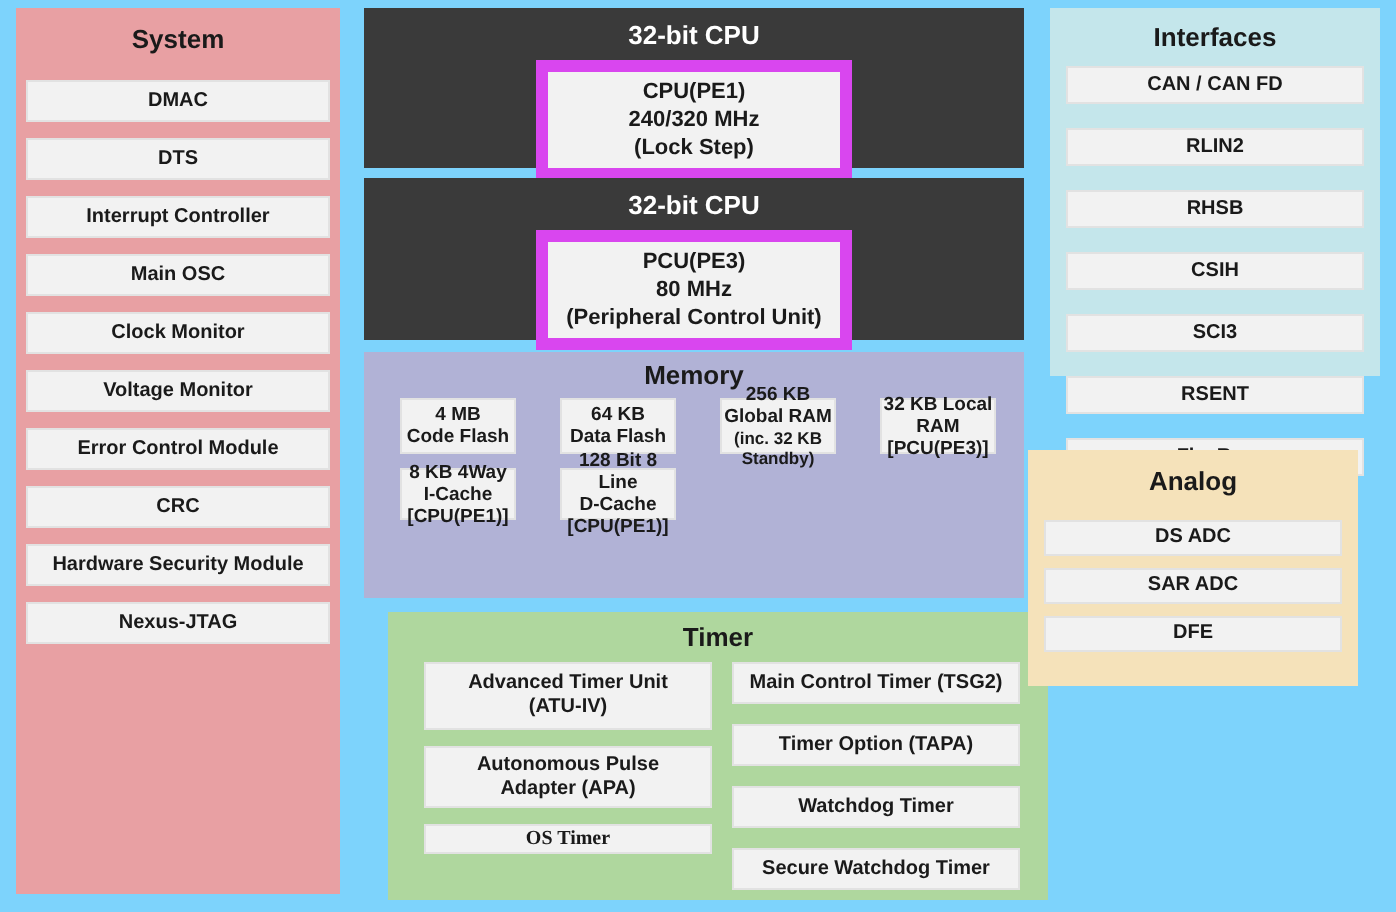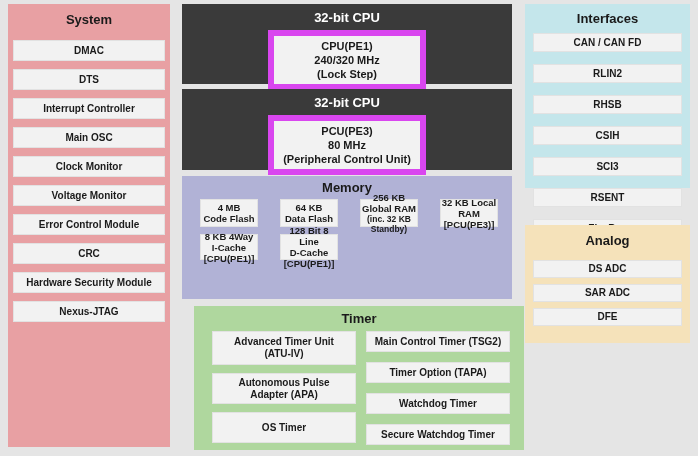--- a/index.html
+++ b/index.html
@@ -1,17 +1,17 @@
 <!DOCTYPE html>
 <html><head>
 <meta charset="utf-8">
 <style>
   html,body{margin:0;padding:0;background:#fff;}
   .canvas{
-    position:relative;width:698px;height:456px;background:#e5e5e5;
+    position:relative;width:698px;height:456px;background:#7dd3fc;
     font-family:"Liberation Sans",sans-serif;font-weight:bold;color:#1a1a1a;
     overflow:hidden;
   }
   .panel{position:absolute;box-sizing:border-box;}
   .panel-title{text-align:center;font-size:13px;line-height:16px;}
   .box{
     background:#F2F2F2;border:1px solid #e2e2e2;box-sizing:border-box;
     display:flex;flex-direction:column;align-items:center;justify-content:center;
     text-align:center;font-size:10px;line-height:12px;
   }
@@ -35,28 +35,28 @@
     gap:7px 22px;margin:3px 14px 0 18px;
   }
   .memory-grid .box{font-size:9.5px;line-height:11px;}
   .box .sub{font-size:8.5px;line-height:10px;}
   .timer{left:194px;top:306px;width:330px;height:144px;background:#AFD79E;}
   .timer .panel-title{padding-top:5px;}
   .timer-cols{display:flex;gap:10px;margin:4px 14px 0 18px;}
   .timer-col{flex:1;display:flex;flex-direction:column;}
   .timer-col-left .box.h2{height:34px;margin-bottom:8px;}
   .timer-col-left .box.h2b{height:31px;margin-bottom:8px;}
-  .timer-col-left .box.h1{height:31px;}
+  .timer-col-left .box.h1{height:15px;font-family:Liberation Serif, serif;}
   .timer-col-right .box{height:21px;margin-bottom:10px;}
   
   .interfaces{left:525px;top:4px;width:165px;height:184px;background:#C4E6EB;}
   .interfaces .panel-title{padding-top:7px;}
   .interfaces-items{display:flex;flex-direction:column;gap:12px;margin:6px 8px 0 8px;}
   .interfaces-items .box{height:19px;}
-  .analog{left:525px;top:225px;width:165px;height:118px;background:#F5E2BA;}
+  .analog{left:514px;top:225px;width:165px;height:118px;background:#F5E2BA;}
   .analog .panel-title{padding-top:8px;}
   .analog-items{display:flex;flex-direction:column;gap:6px;margin:11px 8px 0 8px;}
   .analog-items .box{height:18px;justify-content:center;}
 </style>
 </head>
 <body>
 
 <div class="canvas">
 
   <div class="panel system">

